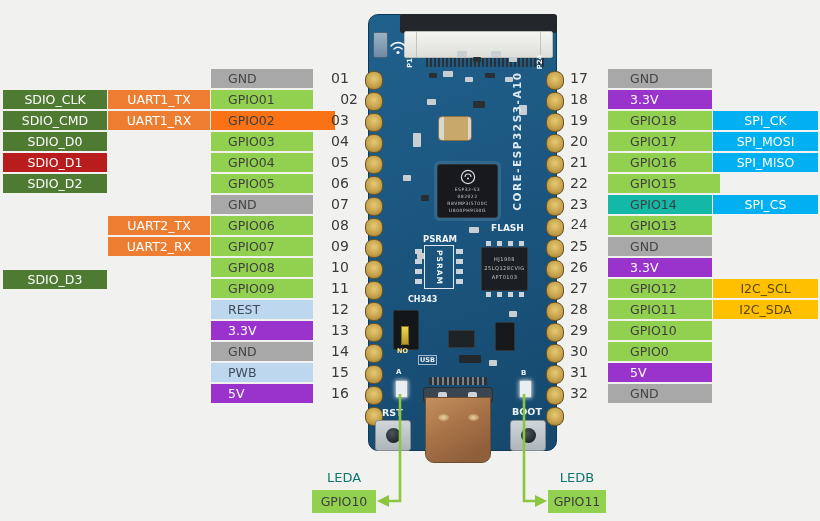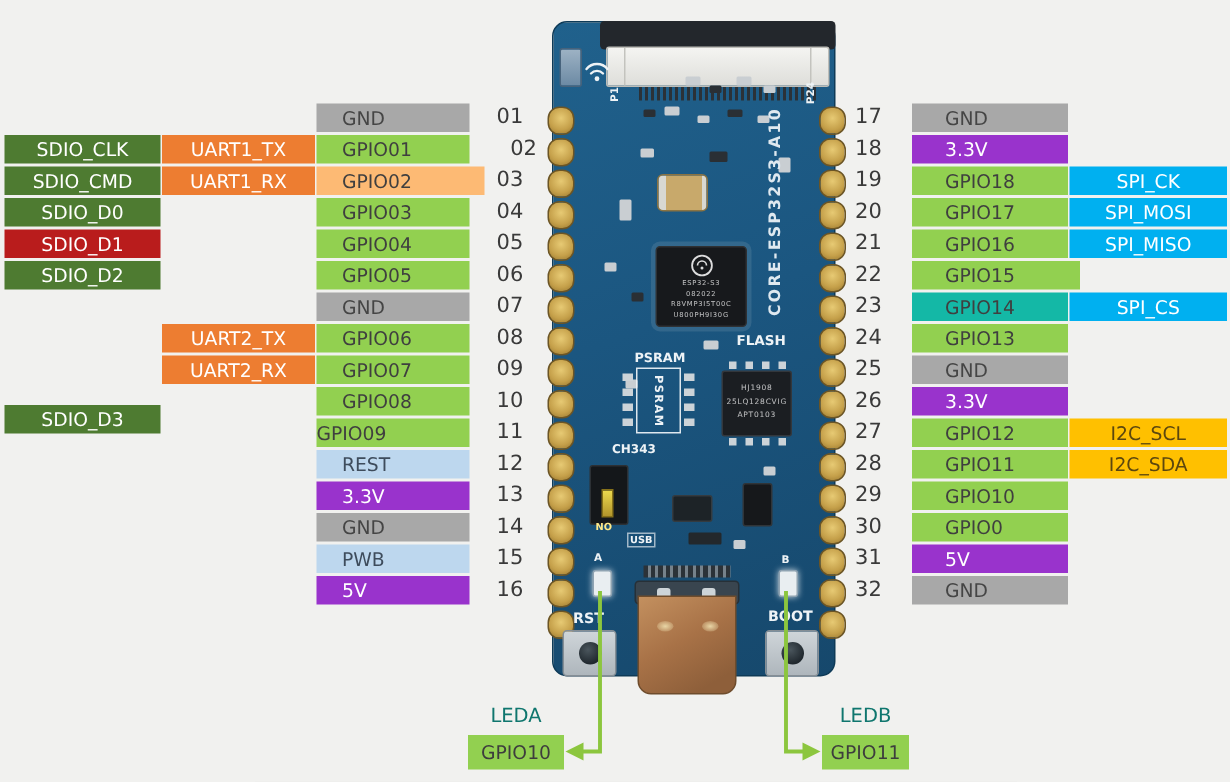--- a/index.html
+++ b/index.html
@@ -62,21 +62,21 @@
 
 <div id="diagram">
 
   <div id="pin-rows">
       <div class="cell" style="left: 211px; top: 69px; width: 102px; background: rgb(168, 168, 168); color: rgb(69, 69, 69); text-align: left; padding-left: 17px;">GND</div>
       <div class="pinnum" style="left: 322px; top: 69px; width: 36px;">01</div>
       <div class="cell" style="left: 211px; top: 90px; width: 102px; background: rgb(146, 208, 80); color: rgb(63, 63, 63); text-align: left; padding-left: 17px;">GPIO01</div>
       <div class="cell" style="left: 108px; top: 90px; width: 102px; background: rgb(237, 125, 49); color: rgb(255, 255, 255); text-align: center;">UART1_TX</div>
       <div class="cell" style="left: 3px; top: 90px; width: 104px; background: rgb(78, 123, 49); color: rgb(255, 255, 255); text-align: center;">SDIO_CLK</div>
       <div class="pinnum" style="left: 322px; top: 90px; width: 36px; text-align: right;">02</div>
-      <div class="cell" style="left: 211px; top: 111px; width: 112px; background: #fdba74; color: rgb(63, 63, 63); text-align: left; padding-left: 17px;">GPIO02</div>
+      <div class="cell" style="left: 211px; top: 111px; width: 124px; background: #f97316; color: rgb(63, 63, 63); text-align: left; padding-left: 17px;">GPIO02</div>
       <div class="cell" style="left: 108px; top: 111px; width: 102px; background: rgb(237, 125, 49); color: rgb(255, 255, 255); text-align: center;">UART1_RX</div>
       <div class="cell" style="left: 3px; top: 111px; width: 104px; background: rgb(78, 123, 49); color: rgb(255, 255, 255); text-align: center;">SDIO_CMD</div>
       <div class="pinnum" style="left: 322px; top: 111px; width: 36px;">03</div>
       <div class="cell" style="left: 211px; top: 132px; width: 102px; background: rgb(146, 208, 80); color: rgb(63, 63, 63); text-align: left; padding-left: 17px;">GPIO03</div>
       <div class="cell" style="left: 3px; top: 132px; width: 104px; background: rgb(78, 123, 49); color: rgb(255, 255, 255); text-align: center;">SDIO_D0</div>
       <div class="pinnum" style="left: 322px; top: 132px; width: 36px;">04</div>
       <div class="cell" style="left: 211px; top: 153px; width: 102px; background: rgb(146, 208, 80); color: rgb(63, 63, 63); text-align: left; padding-left: 17px;">GPIO04</div>
       <div class="cell" style="left: 3px; top: 153px; width: 104px; background: #b91c1c; color: rgb(255, 255, 255); text-align: center;">SDIO_D1</div>
       <div class="pinnum" style="left: 322px; top: 153px; width: 36px;">05</div>
       <div class="cell" style="left: 211px; top: 174px; width: 102px; background: rgb(146, 208, 80); color: rgb(63, 63, 63); text-align: left; padding-left: 17px;">GPIO05</div>
@@ -86,21 +86,21 @@
       <div class="pinnum" style="left: 322px; top: 195px; width: 36px;">07</div>
       <div class="cell" style="left: 211px; top: 216px; width: 102px; background: rgb(146, 208, 80); color: rgb(63, 63, 63); text-align: left; padding-left: 17px;">GPIO06</div>
       <div class="cell" style="left: 108px; top: 216px; width: 102px; background: rgb(237, 125, 49); color: rgb(255, 255, 255); text-align: center;">UART2_TX</div>
       <div class="pinnum" style="left: 322px; top: 216px; width: 36px;">08</div>
       <div class="cell" style="left: 211px; top: 237px; width: 102px; background: rgb(146, 208, 80); color: rgb(63, 63, 63); text-align: left; padding-left: 17px;">GPIO07</div>
       <div class="cell" style="left: 108px; top: 237px; width: 102px; background: rgb(237, 125, 49); color: rgb(255, 255, 255); text-align: center;">UART2_RX</div>
       <div class="pinnum" style="left: 322px; top: 237px; width: 36px;">09</div>
       <div class="cell" style="left: 211px; top: 258px; width: 102px; background: rgb(146, 208, 80); color: rgb(63, 63, 63); text-align: left; padding-left: 17px;">GPIO08</div>
       <div class="cell" style="left: 3px; top: 258px; width: 104px; background: rgb(78, 123, 49); color: rgb(255, 255, 255); text-align: center; margin-top: 12px;">SDIO_D3</div>
       <div class="pinnum" style="left: 322px; top: 258px; width: 36px;">10</div>
-      <div class="cell" style="left: 211px; top: 279px; width: 102px; background: rgb(146, 208, 80); color: rgb(63, 63, 63); text-align: left; ">GPIO09</div>
+      <div class="cell" style="left: 211px; top: 279px; width: 102px; background: rgb(146, 208, 80); color: rgb(63, 63, 63); text-align: left; padding-left: 17px;">GPIO09</div>
       <div class="pinnum" style="left: 322px; top: 279px; width: 36px;">11</div>
       <div class="cell" style="left: 211px; top: 300px; width: 102px; background: rgb(189, 215, 238); color: rgb(62, 76, 92); text-align: left; padding-left: 17px;">REST</div>
       <div class="pinnum" style="left: 322px; top: 300px; width: 36px;">12</div>
       <div class="cell" style="left: 211px; top: 321px; width: 102px; background: rgb(153, 51, 204); color: rgb(255, 255, 255); text-align: left; padding-left: 17px;">3.3V</div>
       <div class="pinnum" style="left: 322px; top: 321px; width: 36px;">13</div>
       <div class="cell" style="left: 211px; top: 342px; width: 102px; background: rgb(168, 168, 168); color: rgb(69, 69, 69); text-align: left; padding-left: 17px;">GND</div>
       <div class="pinnum" style="left: 322px; top: 342px; width: 36px;">14</div>
       <div class="cell" style="left: 211px; top: 363px; width: 102px; background: rgb(189, 215, 238); color: rgb(62, 76, 92); text-align: left; padding-left: 17px;">PWB</div>
       <div class="pinnum" style="left: 322px; top: 363px; width: 36px;">15</div>
       <div class="cell" style="left: 211px; top: 384px; width: 102px; background: rgb(153, 51, 204); color: rgb(255, 255, 255); text-align: left; padding-left: 17px;">5V</div>
@@ -116,21 +116,21 @@
       <div class="cell" style="left: 608px; top: 132px; width: 104px; background: rgb(146, 208, 80); color: rgb(63, 63, 63); text-align: left; padding-left: 22px;">GPIO17</div>
       <div class="cell" style="left: 713px; top: 132px; width: 105px; background: rgb(0, 176, 240); color: rgb(255, 255, 255); text-align: center;">SPI_MOSI</div>
       <div class="pinnum" style="left: 561px; top: 153px; width: 36px;">21</div>
       <div class="cell" style="left: 608px; top: 153px; width: 104px; background: rgb(146, 208, 80); color: rgb(63, 63, 63); text-align: left; padding-left: 22px;">GPIO16</div>
       <div class="cell" style="left: 713px; top: 153px; width: 105px; background: rgb(0, 176, 240); color: rgb(255, 255, 255); text-align: center;">SPI_MISO</div>
       <div class="pinnum" style="left: 561px; top: 174px; width: 36px;">22</div>
       <div class="cell" style="left: 608px; top: 174px; width: 112px; background: rgb(146, 208, 80); color: rgb(63, 63, 63); text-align: left; padding-left: 22px;">GPIO15</div>
       <div class="pinnum" style="left: 561px; top: 195px; width: 36px;">23</div>
       <div class="cell" style="left: 608px; top: 195px; width: 104px; background: #14b8a6; color: rgb(63, 63, 63); text-align: left; padding-left: 22px;">GPIO14</div>
       <div class="cell" style="left: 713px; top: 195px; width: 105px; background: rgb(0, 176, 240); color: rgb(255, 255, 255); text-align: center;">SPI_CS</div>
-      <div class="pinnum" style="left: 561px; top: 216px; width: 36px;">24</div>
+      <div class="pinnum" style="left: 561px; top: 216px; width: 36px; font-family: Liberation Mono, monospace;">24</div>
       <div class="cell" style="left: 608px; top: 216px; width: 104px; background: rgb(146, 208, 80); color: rgb(63, 63, 63); text-align: left; padding-left: 22px;">GPIO13</div>
       <div class="pinnum" style="left: 561px; top: 237px; width: 36px;">25</div>
       <div class="cell" style="left: 608px; top: 237px; width: 104px; background: rgb(168, 168, 168); color: rgb(69, 69, 69); text-align: left; padding-left: 22px;">GND</div>
       <div class="pinnum" style="left: 561px; top: 258px; width: 36px;">26</div>
       <div class="cell" style="left: 608px; top: 258px; width: 104px; background: rgb(153, 51, 204); color: rgb(255, 255, 255); text-align: left; padding-left: 22px;">3.3V</div>
       <div class="pinnum" style="left: 561px; top: 279px; width: 36px;">27</div>
       <div class="cell" style="left: 608px; top: 279px; width: 104px; background: rgb(146, 208, 80); color: rgb(63, 63, 63); text-align: left; padding-left: 22px;">GPIO12</div>
       <div class="cell" style="left: 713px; top: 279px; width: 105px; background: rgb(255, 192, 0); color: rgb(92, 71, 14); text-align: center;">I2C_SCL</div>
       <div class="pinnum" style="left: 561px; top: 300px; width: 36px;">28</div>
       <div class="cell" style="left: 608px; top: 300px; width: 104px; background: rgb(146, 208, 80); color: rgb(63, 63, 63); text-align: left; padding-left: 22px;">GPIO11</div>

